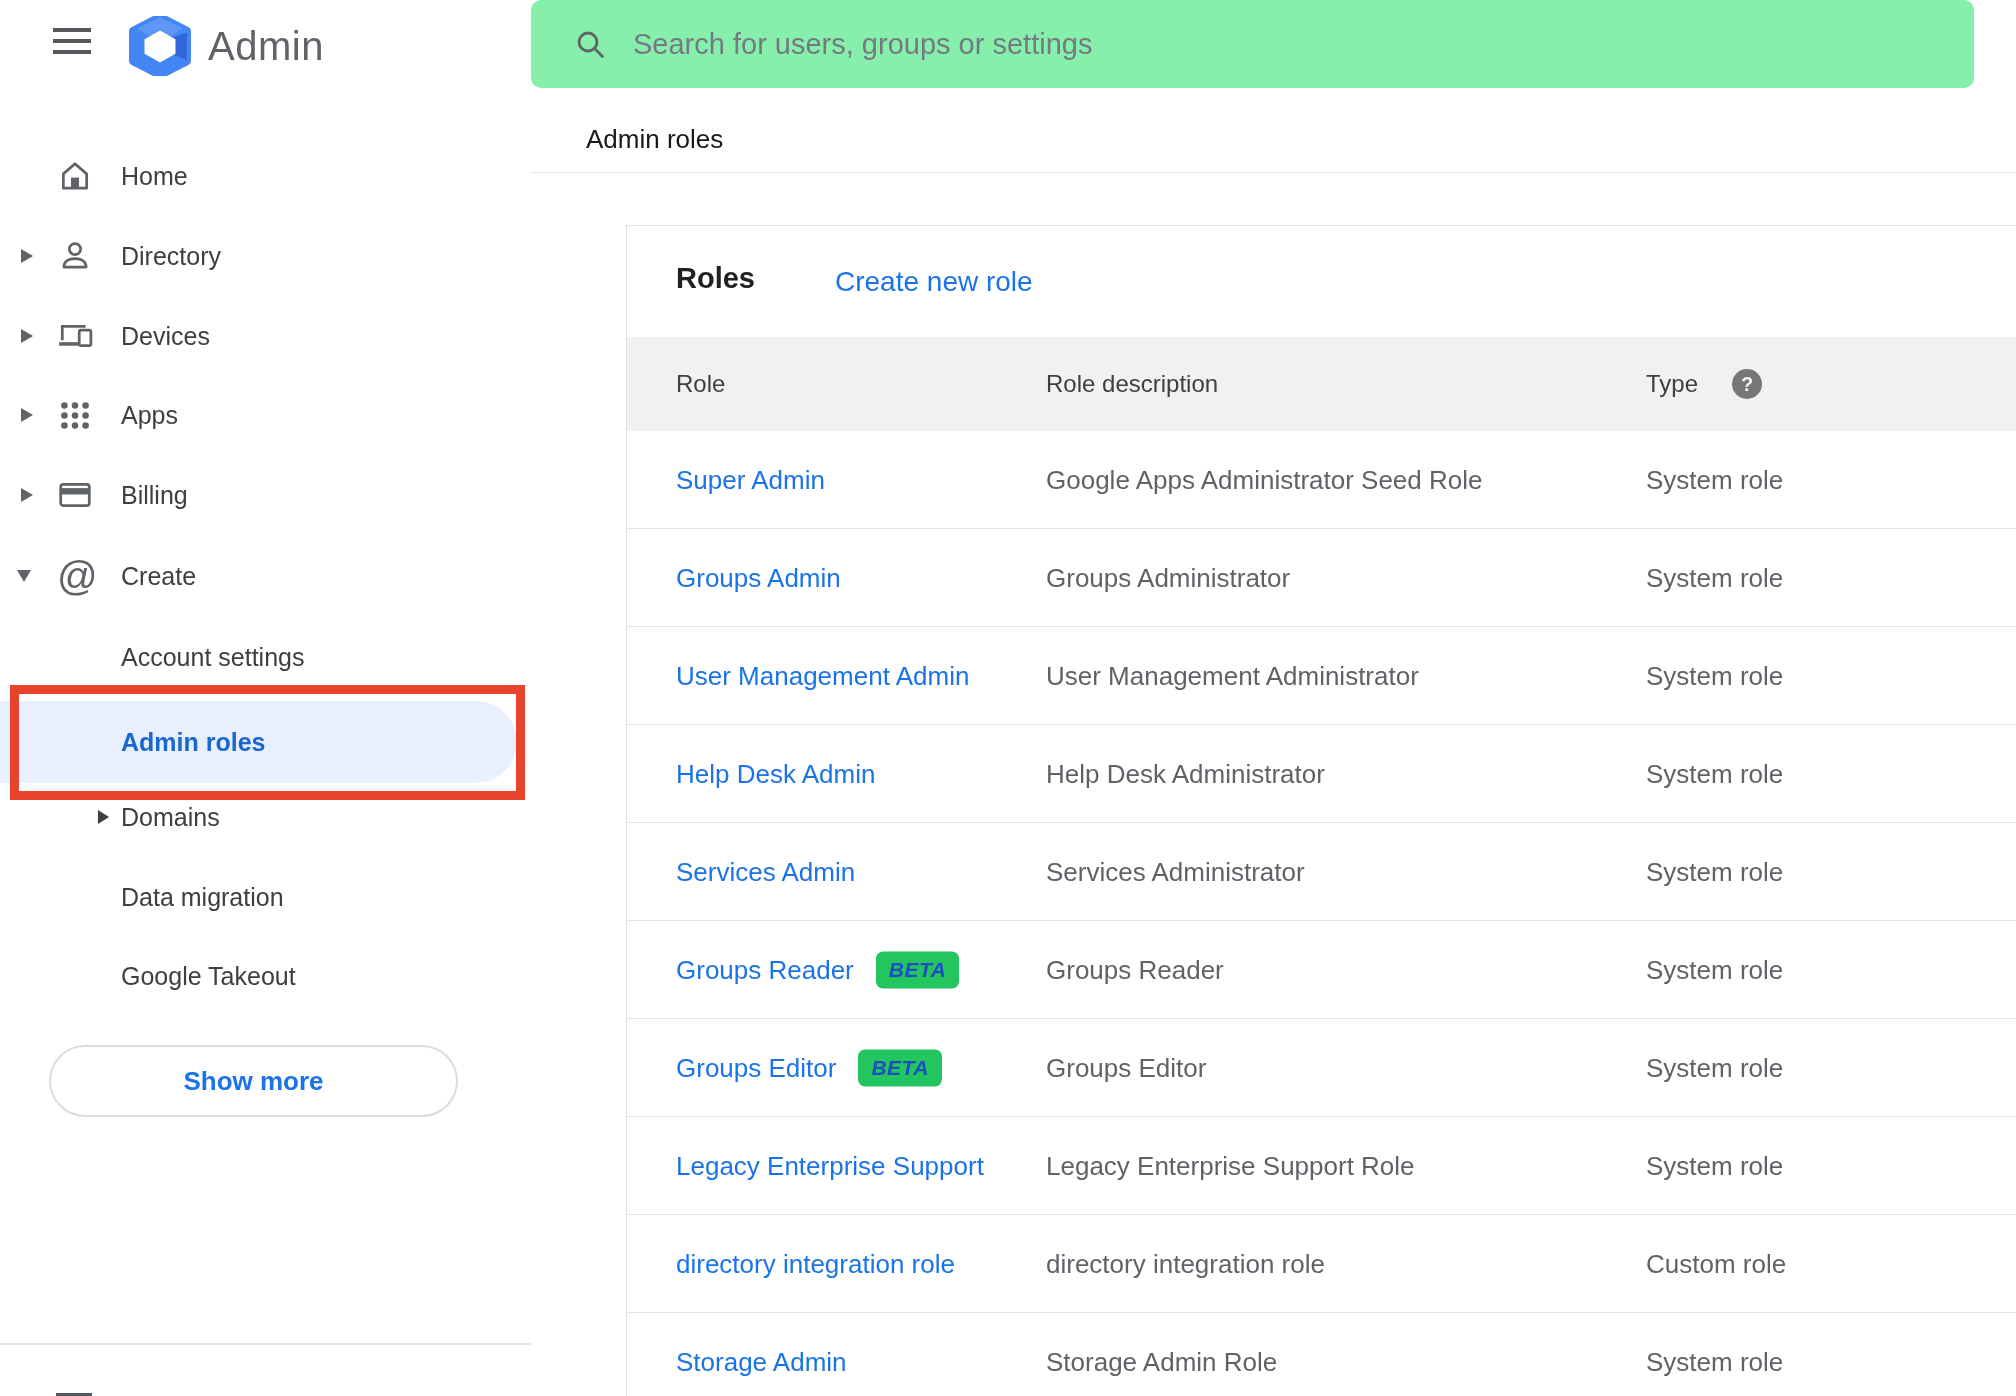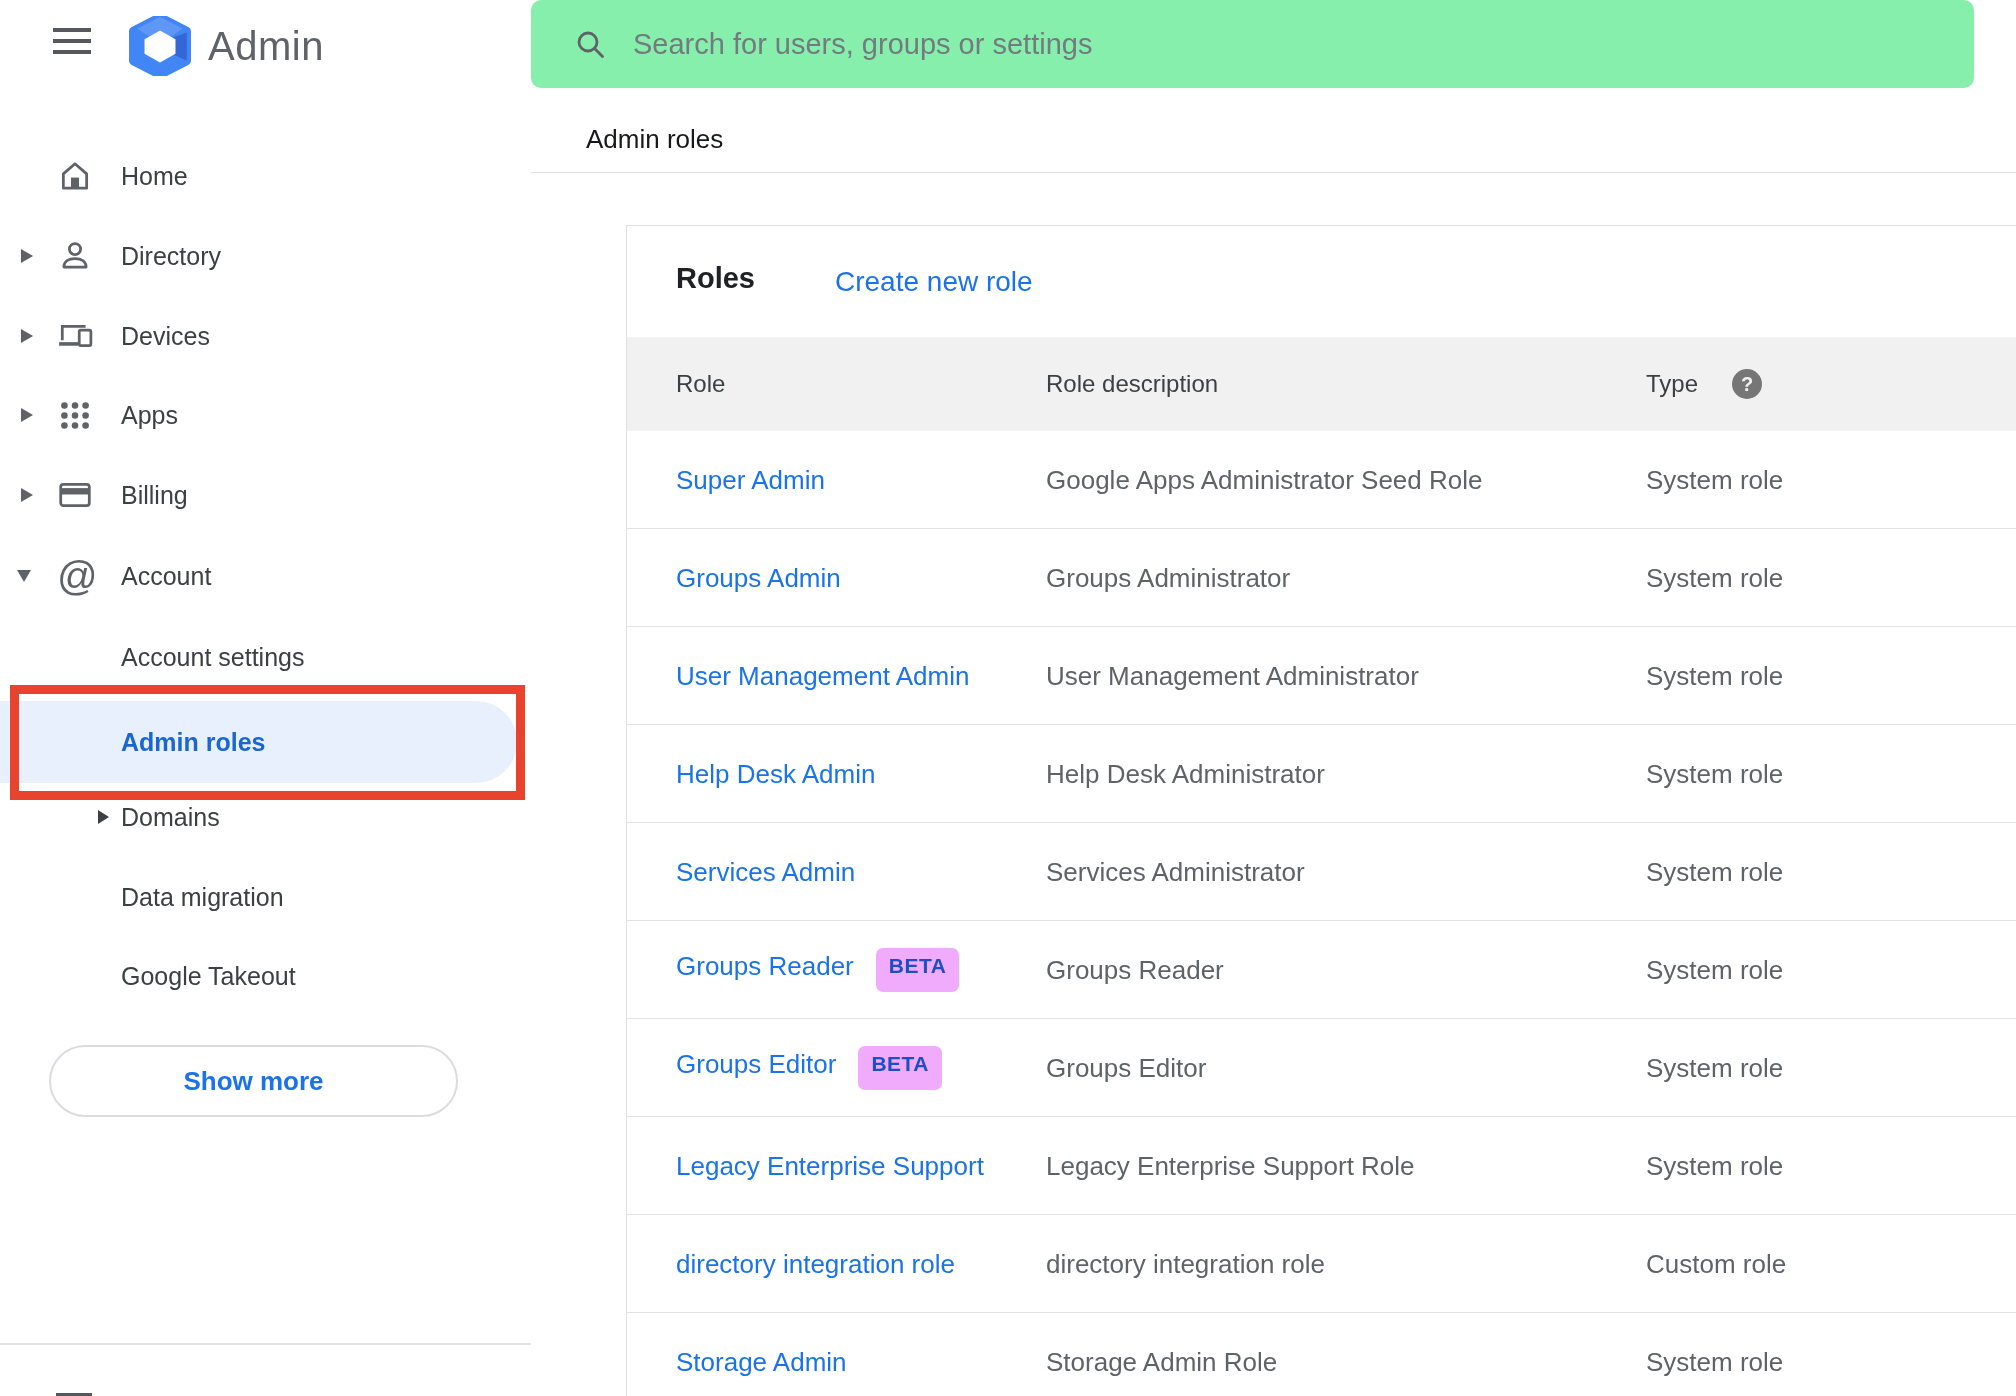--- a/index.html
+++ b/index.html
@@ -88,23 +88,23 @@
     width:30px; height:30px; border-radius:50%; background:#767676; color:#f1f1f1;
     font-size:20px; font-weight:700; display:flex; align-items:center; justify-content:center; cursor:pointer;
   }
   .rows { position:absolute; left:627px; top:431px; right:0; }
   .role-row { position:relative; height:98px; border-bottom:1px solid #e3e3e3; }
   .role-row .cell { position:absolute; top:50%; transform:translateY(-50%); font-size:26px; }
   .cell.role { left:49px; color:#1a73e8; cursor:pointer; white-space:nowrap; }
   .cell.desc { left:419px; color:#5f6368; white-space:nowrap; }
   .cell.type { left:1019px; color:#5f6368; white-space:nowrap; }
   .beta-badge {
-    display:inline-block; margin-left:22px; padding:6px 13px 14px;
-    background:#f0abfc; color:#1d4fc2; font-size:21px; font-weight:700;
-    border-radius:7px; letter-spacing:0.5px; vertical-align:2px;
+    display:inline-block; margin-left:22px; padding:6px 13px 7px;
+    background:#22c55e; color:#1d4fc2; font-size:21px; font-weight:700;
+    border-radius:7px; letter-spacing:0.5px; vertical-align:2px;font-style:italic;
   }
   svg .st { stroke:#5f6368; stroke-width:2.6; fill:none; }
 </style>
 </head>
 <body>
 
 <div class="search-bar">
   <svg class="search-icon" viewBox="0 0 30 30">
     <circle cx="13" cy="13" r="9" stroke="#5f6368" stroke-width="2.8" fill="none"></circle>
     <line x1="19.8" y1="19.8" x2="27.5" y2="27.5" stroke="#5f6368" stroke-width="2.8" stroke-linecap="round"></line>
@@ -177,21 +177,21 @@
   <svg class="nav-icon" viewBox="0 0 34 34">
     <rect class="st" x="3.5" y="7" width="27" height="20" rx="2.5"></rect>
     <rect x="3.5" y="10.5" width="27" height="6" fill="#5f6368"></rect>
   </svg>
   <span class="nav-label">Billing</span>
 </div>
 
 <div class="nav-item" style="top:552px;">
   <span class="arrow-down"></span>
   <div class="nav-icon at-glyph">@</div>
-  <span class="nav-label">Account</span>
+  <span class="nav-label">Create</span>
 </div>
 
 <div class="sub-item" style="top:633px;">
   <span class="nav-label">Account settings</span>
 </div>
 
 <div class="active-pill">
   <span class="nav-label">Admin roles</span>
 </div>
 <div class="annotation-box"></div>

